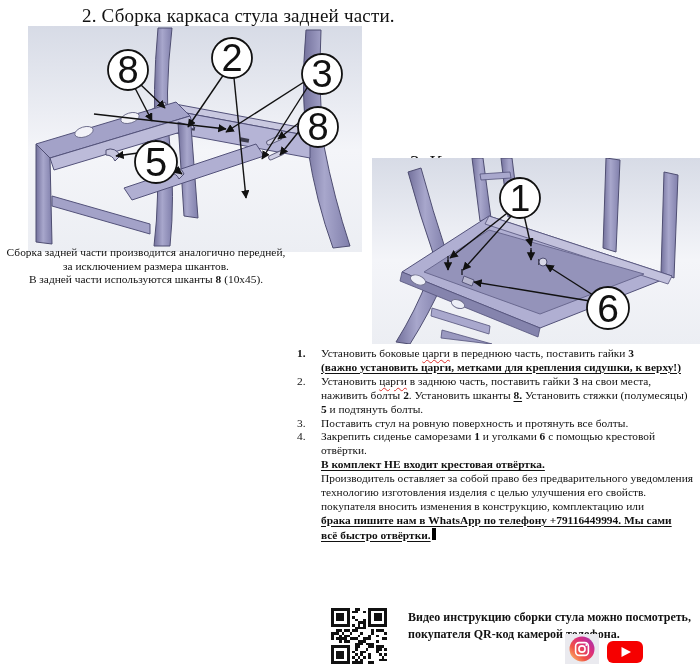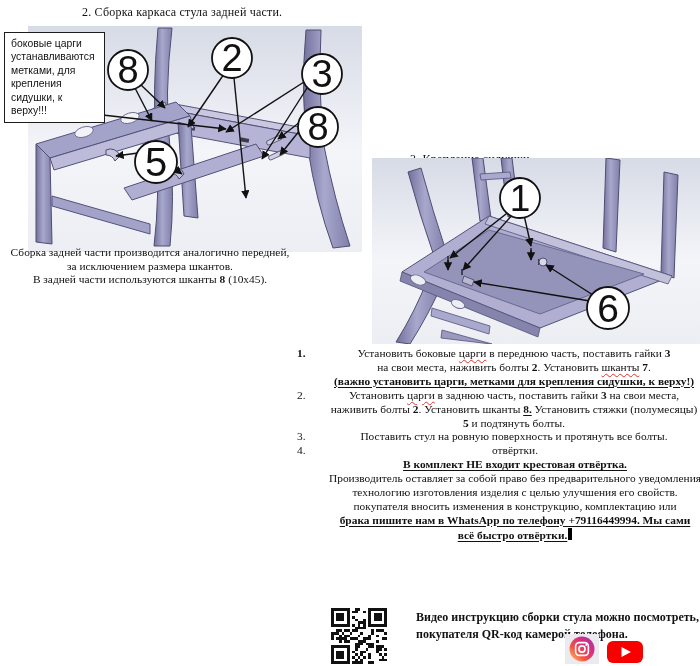--- a/index.html
+++ b/index.html
@@ -1,32 +1,32 @@
 <!DOCTYPE html>
 <html><head>
 <meta charset="utf-8">
 <style>
   html,body{margin:0;padding:0;background:#fff;}
   #page{position:relative;width:700px;height:666px;background:#ffffff;overflow:hidden;
         font-family:"Liberation Serif",serif;color:#111;}
   .abs{position:absolute;}
   
-  .h-sec{font-size:12px;letter-spacing:.2px;white-space:nowrap;}
+  .h-sec{font-size:19px;letter-spacing:.2px;white-space:nowrap;}
   
   .notebox{left:4px;top:32px;width:88px;border:1.6px solid #1c1c1c;background:#fff;
            padding:4px 5px 5px 6px;font-family:"Liberation Sans",sans-serif;
            font-size:10.4px;line-height:13.4px;z-index:5;}
   
   .caption{left:0px;top:246px;width:292px;text-align:center;font-size:11.4px;line-height:13.6px;z-index:6;}
   
   .list{left:297px;top:347px;width:402px;font-size:11.4px;line-height:13.9px;}
   .item{display:flex;}
   .num{width:24px;flex:none;}
-  .bdy{flex:1;text-align:center;}
-  .ln{white-space:nowrap;margin-left:8px;}
+  .bdy{flex:1;}
+  .ln{white-space:nowrap;}
   .gap{margin-top:11px;}
   .b{font-weight:bold;}
   .u{text-decoration:underline;text-decoration-thickness:1.2px;text-underline-offset:1.5px;}
   .sq{text-decoration:underline wavy #e0312e;text-decoration-thickness:1px;text-underline-offset:2px;}
   .cursor{display:inline-block;width:4px;height:12px;background:#000;margin-left:1px;vertical-align:-1px;}
   
   .qrcap{left:408px;top:609px;width:290px;font-weight:bold;font-size:12px;line-height:16.5px;}
   svg text.callout{font-family:"Liberation Sans",sans-serif;fill:#111;}
 </style>
 </head>
@@ -108,21 +108,20 @@
       <text class="callout" x="204" y="45" font-size="38" text-anchor="middle">2</text>
       <circle cx="294" cy="48" r="20" fill="#fff" stroke="#111" stroke-width="1.8"></circle>
       <text class="callout" x="294" y="61" font-size="38" text-anchor="middle">3</text>
       <circle cx="290" cy="101" r="20" fill="#fff" stroke="#111" stroke-width="1.8"></circle>
       <text class="callout" x="290" y="114" font-size="38" text-anchor="middle">8</text>
       <circle cx="128" cy="136" r="21" fill="#fff" stroke="#111" stroke-width="1.8"></circle>
       <text class="callout" x="128" y="150" font-size="40" text-anchor="middle">5</text>
     </g>
   </svg>
 
-  <div class="abs notebox">боковые царги устанавливаются метками, для крепления сидушки, к верху!!!</div>
 
   <div class="abs caption">
     <div class="ln"><span>Сборка задней части производится аналогично передней,</span></div>
     <div class="ln"><span>за исключением размера шкантов.</span></div>
     <div class="ln"><span>В задней части используются шканты </span><span class="b">8</span><span> (10x45).</span></div>
   </div>
 
   <div class="abs h-sec" style="left:410px;top:152px;">3.   Крепление сидушки.</div>
 
   <svg class="abs" style="left:372px;top:158px;" width="328" height="186" viewBox="0 0 328 186">
@@ -190,41 +189,41 @@
       <circle cx="236" cy="150" r="21" fill="#fff" stroke="#111" stroke-width="1.8"></circle>
       <text class="callout" x="236" y="164" font-size="39" text-anchor="middle">6</text>
     </g>
   </svg>
 
   <div class="abs list">
     <div class="item">
       <span class="num b">1.</span>
       <div class="bdy">
         <div class="ln"><span>Установить боковые </span><span class="sq">царги</span><span> в переднюю часть, поставить гайки </span><span class="b">3</span></div>
-        <div class="ln"><span>на свои места, наживить болты </span><span class="b">2</span><span>. Установить </span><span class="sq">шканты</span><span> </span><span class="b">7</span><span>.</span></div>
         <div class="ln"><span class="b u">(важно установить царги, метками для крепления сидушки, к верху!)</span></div>
       </div>
     </div>
     <div class="item">
       <span class="num">2.</span>
       <div class="bdy">
         <div class="ln"><span>Установить </span><span class="sq">царги</span><span> в заднюю часть, поставить гайки </span><span class="b">3</span><span> на свои места,</span></div>
         <div class="ln"><span>наживить болты </span><span class="b">2</span><span>. Установить шканты </span><span class="b u">8.</span><span> Установить стяжки (полумесяцы)</span></div>
         <div class="ln"><span class="b">5</span><span> и подтянуть болты.</span></div>
       </div>
     </div>
     <div class="item">
       <span class="num">3.</span>
       <div class="bdy">
         <div class="ln"><span>Поставить стул на ровную поверхность и протянуть все болты.</span></div>
       </div>
     </div>
     <div class="item">
       <span class="num">4.</span>
       <div class="bdy">
+        <div class="ln"><span>Закрепить сиденье саморезами </span><span class="b">1</span><span> и уголками </span><span class="b">6</span><span> с помощью крестовой</span></div>
         <div class="ln"><span>отвёртки.</span></div>
         <div class="ln"><span class="b u">В комплект НЕ входит крестовая отвёртка.</span></div>
         <div class="ln"><span>Производитель оставляет за собой право без предварительного уведомления</span></div>
         <div class="ln"><span>технологию изготовления изделия с целью улучшения его свойств.</span></div>
         <div class="ln"><span>покупателя вносить изменения в конструкцию, комплектацию или</span></div>
         <div class="ln"><span class="b u">брака пишите нам в WhatsApp по телефону +79116449994. Мы сами</span></div>
         <div class="ln"><span><span class="b u">всё быстро отвёртки.</span></span><span class="cursor"></span></div>
       </div>
     </div>
   </div>

